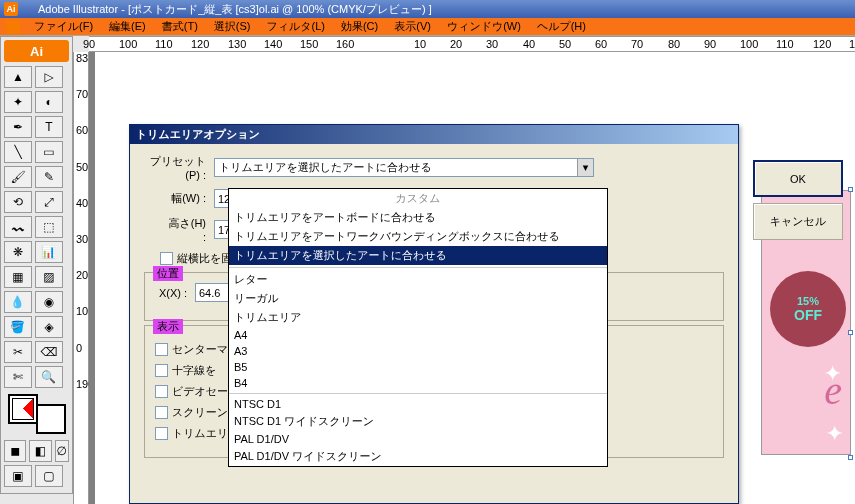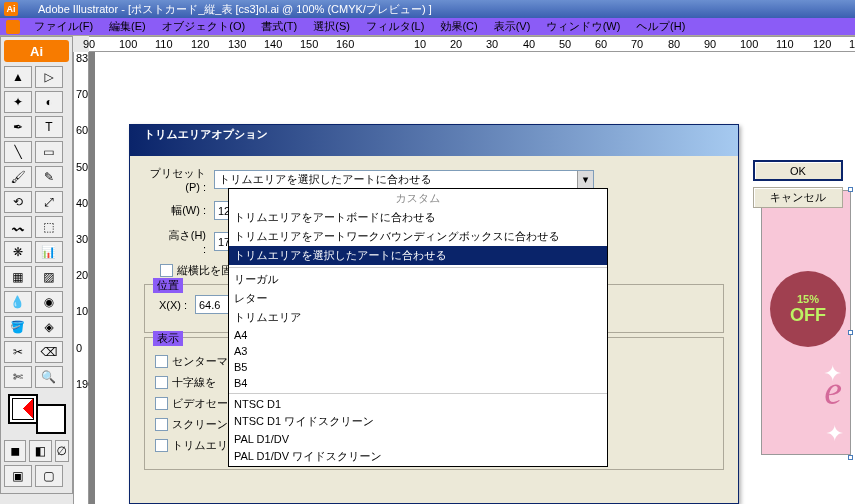--- a/index.html
+++ b/index.html
@@ -1,75 +1,74 @@
 <!DOCTYPE html>
 <html><head>
 <meta charset="utf-8">
 <style>
 *{box-sizing:border-box;margin:0;padding:0;font-family:'MS PGothic','Meiryo',sans-serif;font-size:11px;}
 body{background:#e8e8e8;width:855px;height:504px;overflow:hidden;position:relative;}
 .titlebar{height:18px;background:linear-gradient(to bottom,#6a8fd0,#3a5fb0);display:flex;align-items:center;padding-left:4px;}
 .titlebar-icon{width:14px;height:14px;background:#f77b00;border-radius:2px;display:flex;align-items:center;justify-content:center;color:#fff;font-size:9px;font-weight:bold;margin-right:4px;}
 .titlebar-text{color:#fff;font-size:11px;margin-left:16px;}
-.menubar{height:18px;background:#8b5cf6;border-bottom:1px solid #aca899;display:flex;align-items:center;padding-left:6px;}
+.menubar{height:18px;background:#f97316;border-bottom:1px solid #aca899;display:flex;align-items:center;padding-left:6px;}
 .menubar-icon{width:14px;height:14px;background:#f77b00;border-radius:2px;margin-right:6px;}
 .menu-item{padding:2px 8px;cursor:default;}
 .ruler-h{position:absolute;top:36px;left:89px;right:0;height:16px;background:#fff;border-top:1px solid #999;border-bottom:1px solid #999;font-size:9px;display:flex;align-items:center;}
 .ruler-h span{position:absolute;}
 .ruler-v{position:absolute;top:52px;left:73px;width:16px;bottom:0;background:#fff;border-left:1px solid #999;border-right:1px solid #999;font-size:9px;}
 .ruler-v span{position:absolute;left:2px;}
 .toolbox{position:absolute;top:36px;left:0;width:73px;background:#e8e8e8;border:1px solid #999;padding:3px;}
 .tb-head{height:22px;background:#f77b00;border-radius:3px;display:flex;align-items:center;justify-content:center;color:#fff;font-weight:bold;font-size:13px;margin-bottom:4px;}
 .tb-row{display:flex;gap:3px;margin-bottom:3px;}
 .tb-btn{width:28px;height:22px;background:#f0f0f0;border:1px solid #999;display:flex;align-items:center;justify-content:center;cursor:default;font-size:12px;}
 .tb-swatch{width:58px;height:40px;position:relative;margin:6px auto;}
 .tb-sw-f{position:absolute;width:30px;height:30px;background:#fff;border:2px solid #000;top:0;left:0;}
 .tb-sw-f::after{content:'';position:absolute;top:2px;left:2px;right:2px;bottom:2px;border:1px solid #000;background:linear-gradient(135deg,#fff 50%,transparent 50%),linear-gradient(45deg,transparent 50%,#f00 50%);}
 .tb-sw-b{position:absolute;width:30px;height:30px;background:#fff;border:2px solid #000;bottom:0;right:0;}
 .canvas{position:absolute;top:52px;left:89px;right:0;bottom:0;background:#808080;}
 .artboard{position:absolute;top:0;right:0;width:760px;height:100%;background:#fff;}
 .dialog{position:absolute;top:124px;left:129px;width:610px;height:380px;background:#ece9d8;border:1px solid #0a246a;box-shadow:2px 2px 4px rgba(0,0,0,0.3);z-index:20;}
-.dlg-title{height:31px;background:linear-gradient(to right,#0a246a,#a6caf0);color:#fff;padding:2px 14px;font-weight:bold;}
+.dlg-title{height:19px;background:linear-gradient(to right,#0a246a,#a6caf0);color:#fff;padding:2px 6px;font-weight:bold;}
 .dlg-body{position:relative;padding:10px 14px;}
 .fld-row{display:flex;align-items:center;margin-bottom:8px;}
 .fld-label{width:70px;text-align:right;padding-right:8px;}
 .combo{position:relative;width:380px;height:19px;background:#fff;border:1px solid #7f9db9;display:flex;align-items:center;padding:0 4px;}
 .combo-btn{position:absolute;right:0;top:0;width:16px;height:17px;background:#dcdcdc;border-left:1px solid #999;display:flex;align-items:center;justify-content:center;}
 .txt{width:42px;height:19px;background:#fff;border:1px solid #7f9db9;padding:0 3px;}
 .chk-row{display:flex;align-items:center;margin:6px 0 6px 16px;}
 .chk{width:13px;height:13px;background:#fff;border:1px solid #7f9db9;margin-right:4px;}
 .group{border:1px solid #aca899;margin:4px 0;padding:10px;position:relative;}
-.group-lbl{position:absolute;top:-7px;left:8px;background:#8b5cf6;padding:0 4px;}
+.group-lbl{position:absolute;top:-7px;left:8px;background:#d946ef;padding:0 4px;}
 .dropdown{position:absolute;top:188px;left:228px;width:380px;background:#fff;border:1px solid #000;z-index:30;max-height:320px;overflow:hidden;}
 .dd-item{padding:2px 5px;cursor:default;}
 .dd-item.disabled{color:#888;text-align:center;}
 .dd-item.sel{background:#0a246a;color:#fff;}
 .btn-col{position:absolute;top:160px;right:12px;display:flex;flex-direction:column;gap:6px;z-index:25;}
-.btn{width:90px;height:21px;background:#ece9d8;border:1px solid #aca899;box-shadow:inset 1px 1px 0 #fff;display:flex;align-items:center;justify-content:center;cursor:default;}
+.btn{width:90px;height:37px;background:#ece9d8;border:1px solid #aca899;box-shadow:inset 1px 1px 0 #fff;display:flex;align-items:center;justify-content:center;cursor:default;}
 .btn.def{border:2px solid #0a246a;}
 .preview{position:absolute;top:190px;right:4px;width:90px;height:265px;background:#f8c7d8;z-index:5;border:1px solid #999;}
-.pv-circle{position:absolute;top:80px;right:4px;width:76px;height:76px;background:#a04050;border-radius:50%;color:#bef264;display:flex;flex-direction:column;align-items:center;justify-content:center;font-size:18px;font-weight:bold;}
+.pv-circle{position:absolute;top:80px;right:4px;width:76px;height:76px;background:#a04050;border-radius:50%;color:#5eead4;display:flex;flex-direction:column;align-items:center;justify-content:center;font-size:18px;font-weight:bold;}
 .pv-star{position:absolute;color:#fff;font-size:22px;}
 .handle{position:absolute;width:5px;height:5px;background:#fff;border:1px solid #4a7dbb;z-index:6;}
 </style>
 </head>
 <body>
 
 <div class="titlebar">
   <div class="titlebar-icon">Ai</div>
   <div class="titlebar-text">
     <span>Adobe Illustrator</span> - <span>[ポストカード_縦_表 [cs3]ol.ai @ 100% (CMYK/プレビュー) ]</span>
   </div>
 </div>
 
 <div class="menubar">
   <div class="menubar-icon"></div>
   <div class="menu-item">ファイル(F)</div>
   <div class="menu-item">編集(E)</div>
-  <div class="menu-item">オブジェクト(O)</div>
   <div class="menu-item">書式(T)</div>
   <div class="menu-item">選択(S)</div>
   <div class="menu-item">フィルタ(L)</div>
   <div class="menu-item">効果(C)</div>
   <div class="menu-item">表示(V)</div>
   <div class="menu-item">ウィンドウ(W)</div>
   <div class="menu-item">ヘルプ(H)</div>
 </div>
 
 <div class="ruler-h">
@@ -178,21 +177,21 @@
     </div>
 </div>
 
 <div class="canvas">
   <div class="artboard"></div>
 </div>
 
 <div class="preview">
   <div class="pv-circle">
     <span>15%</span>
-    <span style="font-size:18px">OFF</span>
+    <span style="font-size:14px">OFF</span>
   </div>
   <div class="pv-star" style="top:170px;right:8px">✦</div>
   <div class="pv-star" style="top:230px;right:6px">✦</div>
   <div style="position:absolute;bottom:40px;right:8px;font-size:40px;color:#d46a9a;font-style:italic;font-family:serif">e</div>
 </div>
 <div class="handle" style="top:187px;right:46px"></div>
 <div class="handle" style="top:187px;right:2px"></div>
 <div class="handle" style="top:330px;right:2px"></div>
 <div class="handle" style="top:455px;right:2px"></div>
 
@@ -255,22 +254,22 @@
     </div>
   </div>
 </div>
 
 <div class="dropdown" id="dd">
     <div class="dd-item disabled">カスタム</div>
     <div class="dd-item">トリムエリアをアートボードに合わせる</div>
     <div class="dd-item">トリムエリアをアートワークバウンディングボックスに合わせる</div>
     <div class="dd-item sel">トリムエリアを選択したアートに合わせる</div>
     <div style="border-top: 1px solid rgb(204, 204, 204); margin: 2px 0px;"></div>
+    <div class="dd-item">レター</div>
     <div class="dd-item">リーガル</div>
-    <div class="dd-item">レター</div>
     <div class="dd-item">トリムエリア</div>
     <div class="dd-item">A4</div>
     <div class="dd-item">A3</div>
     <div class="dd-item">B5</div>
     <div class="dd-item">B4</div>
     <div style="border-top: 1px solid rgb(204, 204, 204); margin: 2px 0px;"></div>
     <div class="dd-item">NTSC D1</div>
     <div class="dd-item">NTSC D1 ワイドスクリーン</div>
     <div class="dd-item">PAL D1/DV</div>
     <div class="dd-item">PAL D1/DV ワイドスクリーン</div>

